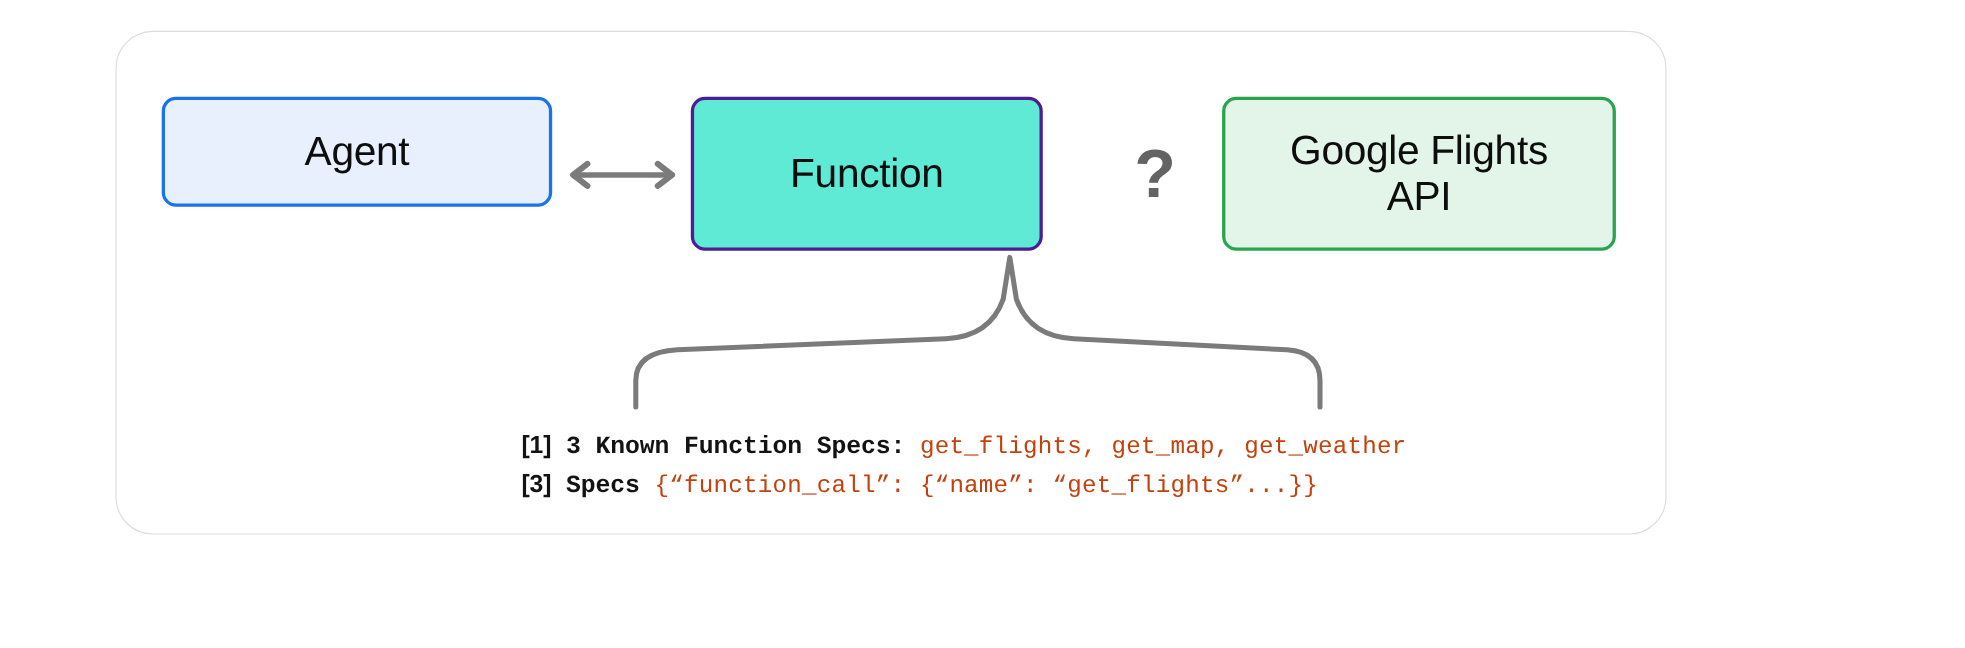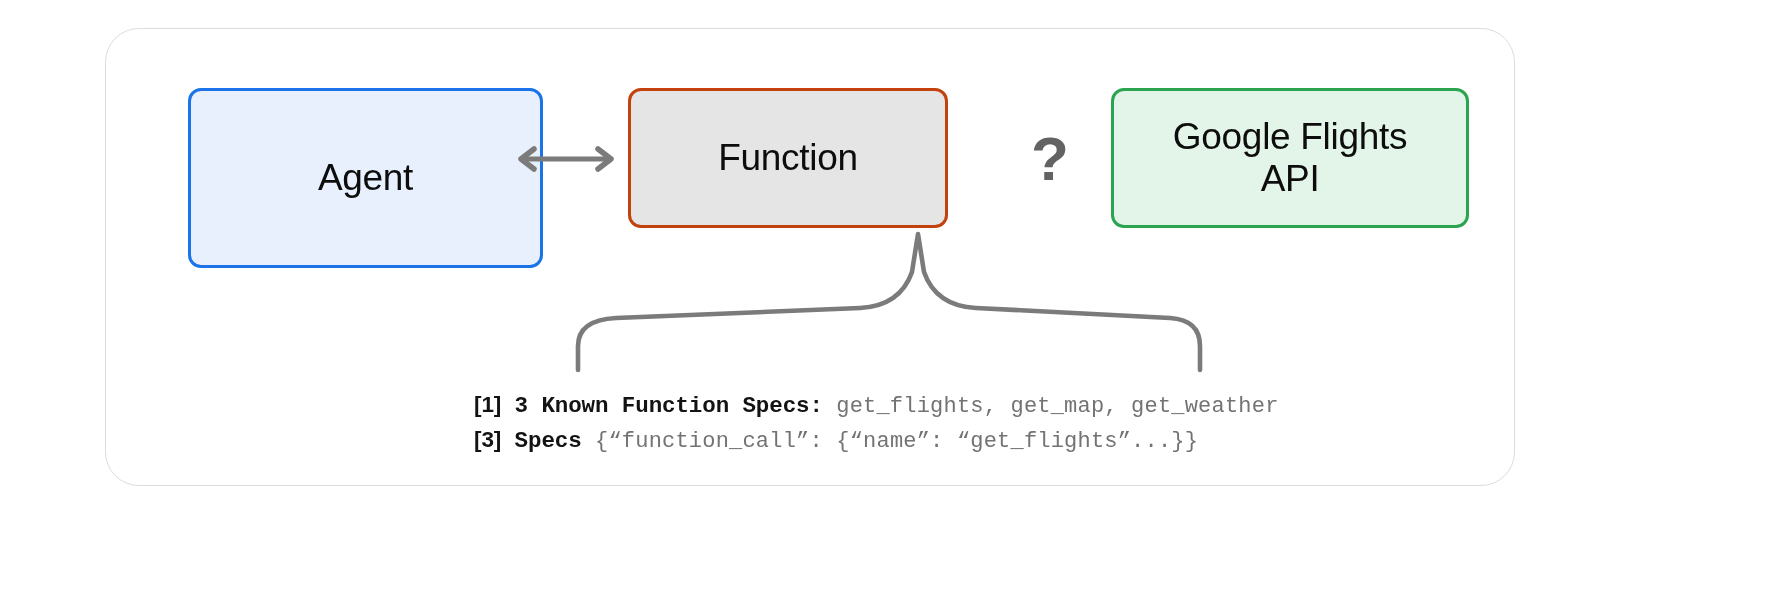--- a/index.html
+++ b/index.html
@@ -47,33 +47,32 @@
     font-size: 37px;
     font-weight: 400;
     letter-spacing: -0.3px;
     line-height: 1.13;
   }
 
   .node-agent {
     left: 147px;
     top: 88px;
     width: 355px;
-    height: 180px;
+    height: 100px;
     border: 3px solid #1a73e8;
     background: #e8f0fe;
-    margin-left: 41px;
   }
 
   .node-function {
     left: 628px;
     top: 88px;
     width: 320px;
     height: 140px;
-    border: 3px solid #c2410c;
-    background: #e5e5e5;
+    border: 3px solid #4c1d95;
+    background: #5eead4;
   }
 
   .node-api {
     left: 1111px;
     top: 88px;
     width: 358px;
     height: 140px;
     border: 3px solid #2aa44f;
     background: #e3f4e8;
   }
@@ -127,21 +126,21 @@
   .step-line .lbl {
     font-family: "Liberation Sans", sans-serif;
     font-weight: 700;
   }
   .step-line .txt {
     font-family: Liberation Mono, monospace;
     font-weight: 700;
   }
   .step-line .mono {
     font-family: "Liberation Mono", monospace;
-    color: #737373;
+    color: #c2410c;
     font-size: 22px;
     font-weight: 400;
     letter-spacing: 0.2px;
   }
 </style>
 </head>
 <body>
 
 <div id="canvas">
 

